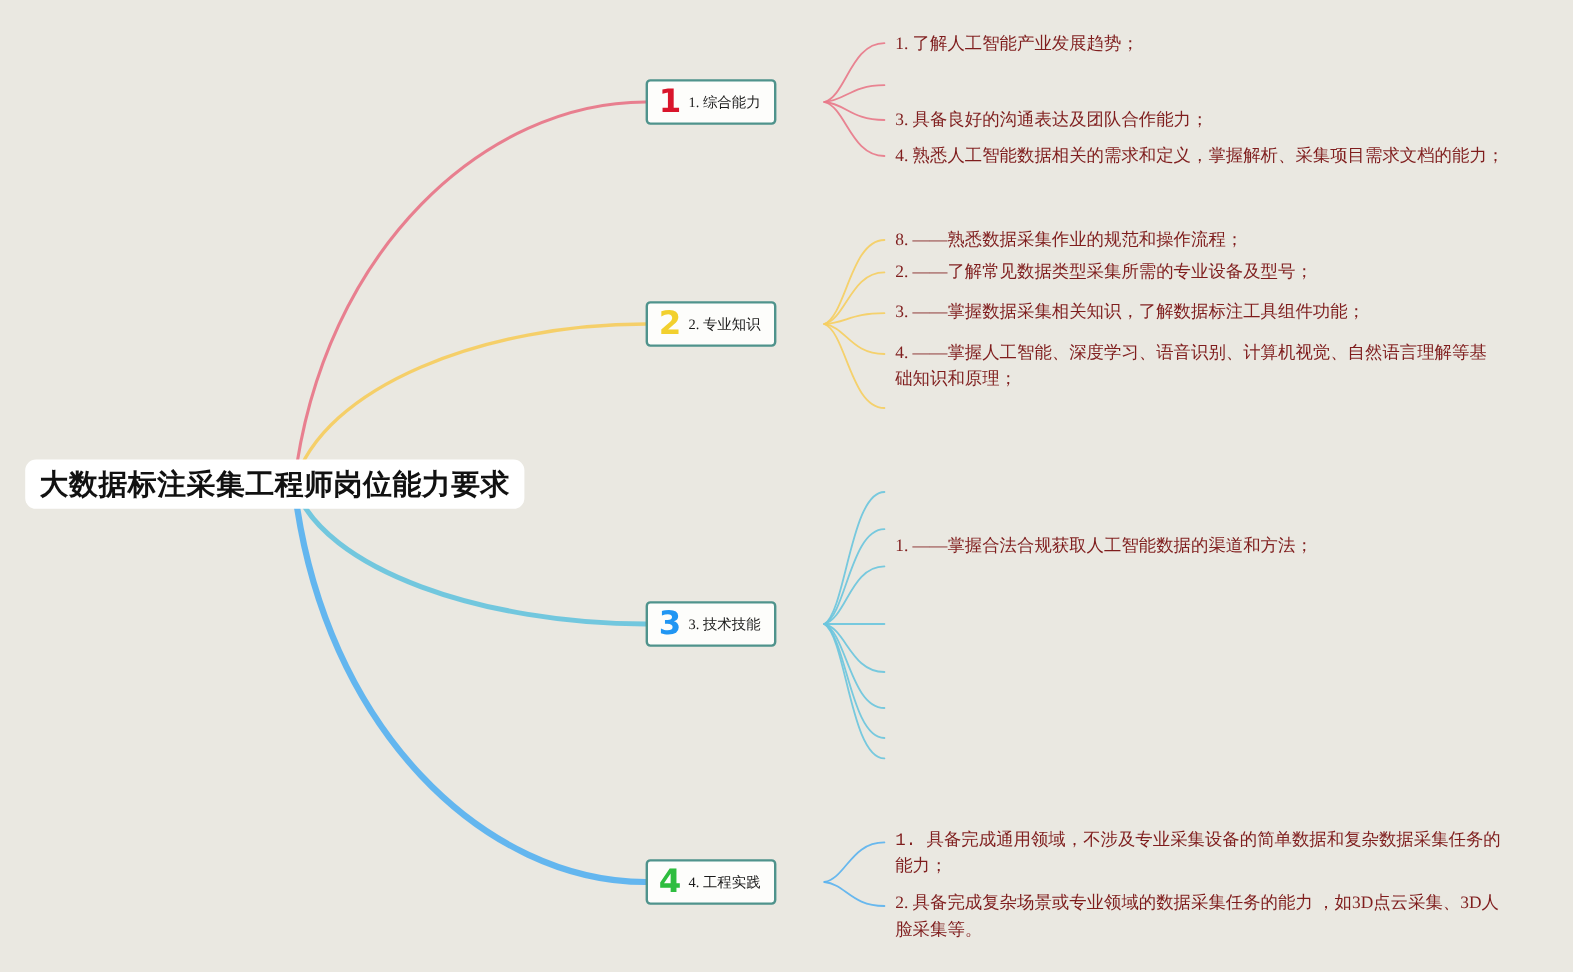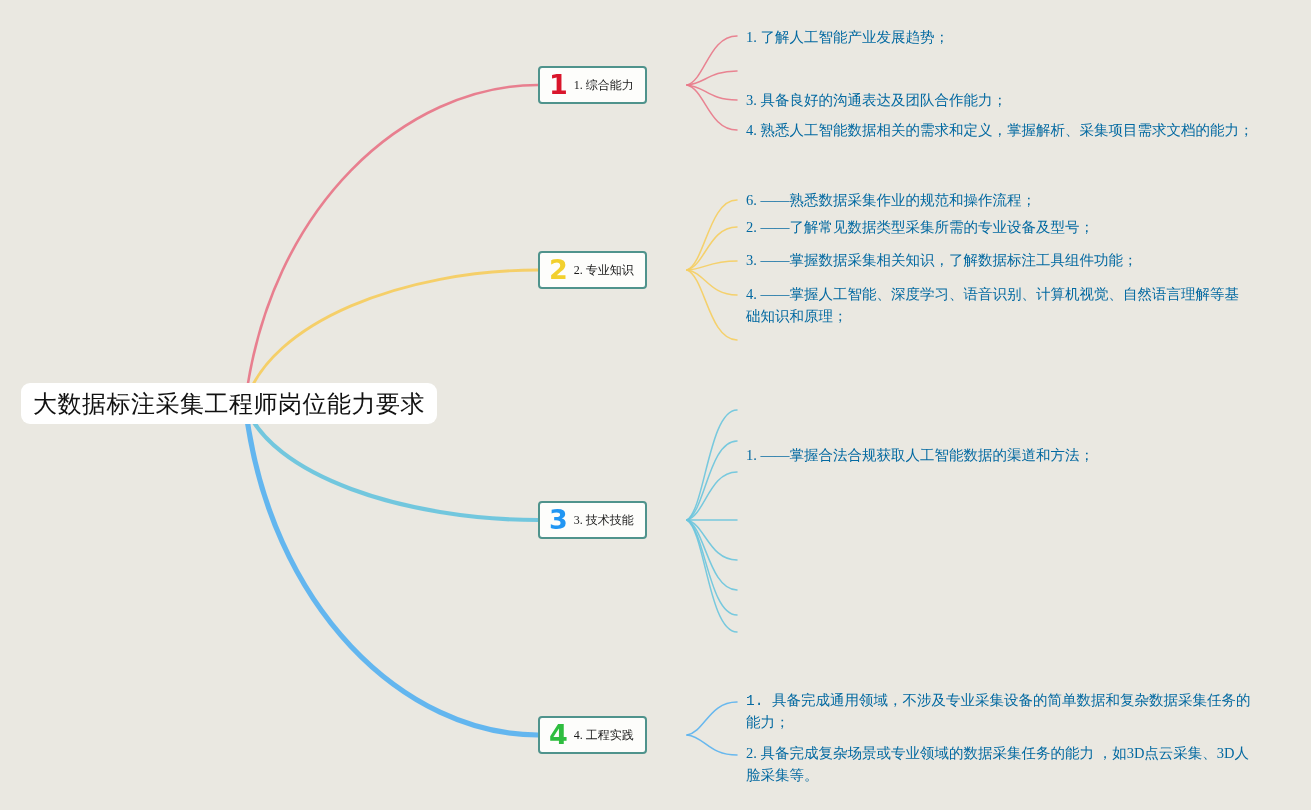--- a/index.html
+++ b/index.html
@@ -38,21 +38,21 @@
     background: #ffffff;
     border-radius: 9px;
     display: flex;
     align-items: center;
     justify-content: center;
     box-shadow: 0 0 0 0 rgba(0,0,0,0);
     z-index: 5;
   }
   .root-title {
     font-family: "DejaVu Sans", "Liberation Sans", sans-serif;
-    font-weight: 400;
+    font-weight: 700;
     font-size: 24px;
     letter-spacing: 0.5px;
     color: #111111;
     white-space: nowrap;
   }
 
   
   .branch-node {
     position: absolute;
     height: 38px;
@@ -80,21 +80,21 @@
     color: #1a1a1a;
     white-space: nowrap;
   }
 
   
   .leaf {
     position: absolute;
     font-family: "Liberation Serif", "DejaVu Serif", serif;
     font-size: 14.5px;
     line-height: 22px;
-    color: #0369a1;
+    color: #7f1d1d;
     z-index: 4;
   }
 </style>
 </head>
 <body style="background: rgb(234, 232, 225);">
 
 <div id="mindmap">
 
   <svg id="connectors" viewBox="0 0 1311 810" xmlns="http://www.w3.org/2000/svg">
     <g id="trunk-lines" fill="none" stroke-linecap="round">
@@ -135,21 +135,21 @@
     <span class="branch-label">1. 综合能力</span>
   </div>
   <div class="leaf" style="left:746px; top:26px; width:510px;">1. 了解人工智能产业发展趋势；</div>
   <div class="leaf" style="left:746px; top:89px; width:510px;">3. 具备良好的沟通表达及团队合作能力；</div>
   <div class="leaf" style="left:746px; top:119px; width:520px;">4. 熟悉人工智能数据相关的需求和定义，掌握解析、采集项目需求文档的能力；</div>
 
   <div class="branch-node" id="branch-node-1" style="left: 538px; top: 251px; border-color: rgb(79, 147, 140);">
     <span class="branch-num" style="color: rgb(242, 208, 46);">2</span>
     <span class="branch-label">2. 专业知识</span>
   </div>
-  <div class="leaf" style="left:746px; top:189px; width:510px;">6. ——熟悉数据采集作业的规范和操作流程；</div>
+  <div class="leaf" style="left:746px; top:189px; width:510px;">8. ——熟悉数据采集作业的规范和操作流程；</div>
   <div class="leaf" style="left:746px; top:216px; width:510px;">2. ——了解常见数据类型采集所需的专业设备及型号；</div>
   <div class="leaf" style="left:746px; top:249px; width:510px;">3. ——掌握数据采集相关知识，了解数据标注工具组件功能；</div>
   <div class="leaf" style="left:746px; top:283px; width:500px;">4. ——掌握人工智能、深度学习、语音识别、计算机视觉、自然语言理解等基础知识和原理；</div>
 
   <div class="branch-node" id="branch-node-2" style="left: 538px; top: 501px; border-color: rgb(79, 147, 140);">
     <span class="branch-num" style="color: rgb(33, 150, 243);">3</span>
     <span class="branch-label">3. 技术技能</span>
   </div>
   <div class="leaf" style="left:746px; top:400px; width:510px;margin-top:44px;">1. ——掌握合法合规获取人工智能数据的渠道和方法；</div>
 

